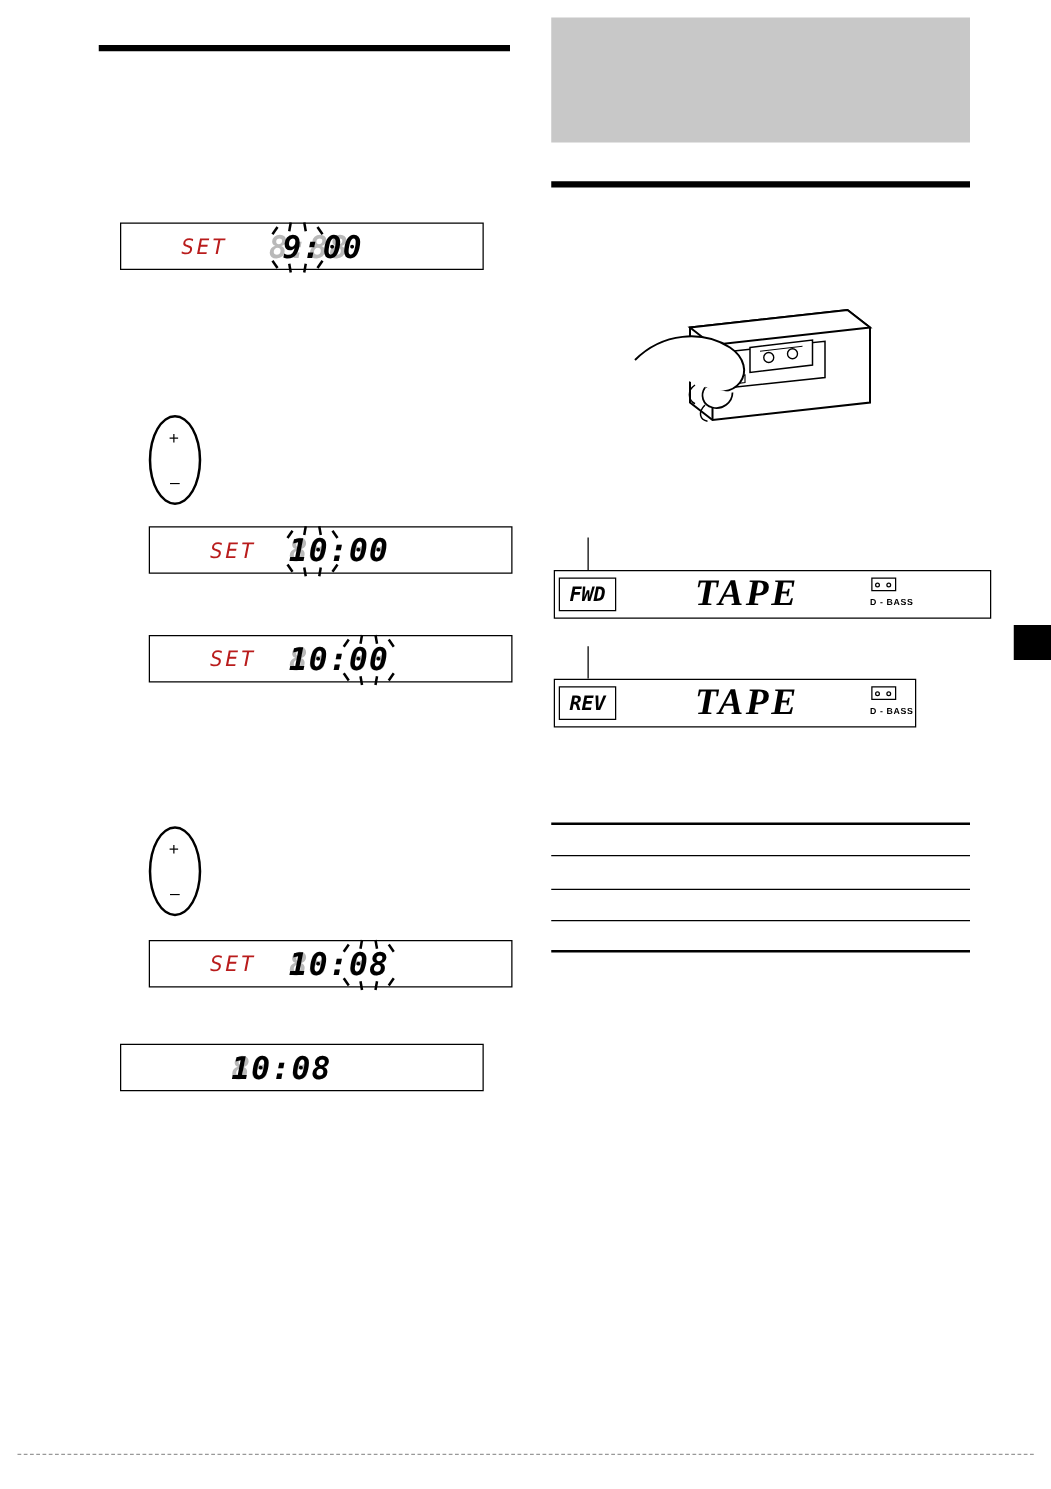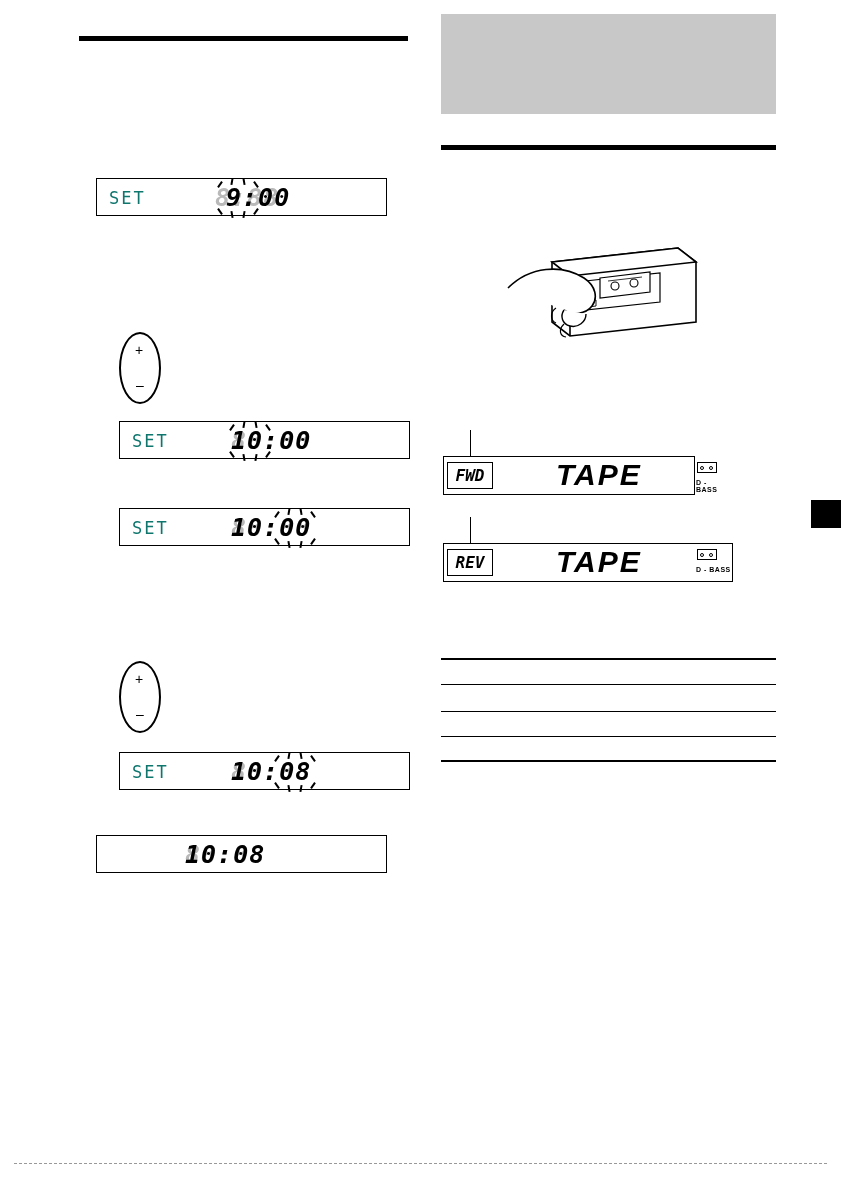--- a/index.html
+++ b/index.html
@@ -46,21 +46,23 @@
     position: absolute;
     border: 1px solid #000;
     background: #fff;
     box-sizing: border-box;
   }
   .lcd-set {
     position: absolute;
     font-family: "DejaVu Sans Mono", monospace;
     font-size: 17px;
     letter-spacing: 2px;
-    color: #0f766e;
+    font-style: italic;
+    color: #b91c1c;
+    margin-left: 36px;
   }
   .seg {
     position: absolute;
     font-family: "DejaVu Sans Mono", monospace;
     font-weight: bold;
     font-style: italic;
     color: #000;
     letter-spacing: 1px;
     white-space: nowrap;
   }
@@ -119,21 +121,21 @@
     font-weight: bold;
     font-style: italic;
     font-size: 16px;
     display: flex;
     align-items: center;
     justify-content: center;
     letter-spacing: 0px;
   }
   .tape-word {
     position: absolute;
-    font-family: Liberation Sans, sans-serif;
+    font-family: Liberation Serif, serif;
     font-weight: bold;
     font-style: italic;
     font-size: 30px;
     letter-spacing: 2px;
   }
   .dbass {
     position: absolute;
     font-family: "Liberation Sans", sans-serif;
     font-size: 7px;
     font-weight: bold;
@@ -279,21 +281,21 @@
 
     <path d="M80 62 L96 60 L96 66 L80 68 Z" fill="#ffffff" stroke="#000000" stroke-width="0.9"></path>
 
     <path d="M8 48 C30 26 62 24 84 38 C96 46 98 58 92 66 C86 74 72 76 64 70" fill="#ffffff" stroke="#000000" stroke-width="1.6"></path>
     <path d="M64 70 C60 76 62 84 70 86 C78 88 86 82 86 74" fill="#ffffff" stroke="#000000" stroke-width="1.4"></path>
     <path d="M56 68 C50 72 50 80 56 83" fill="none" stroke="#000000" stroke-width="1.2"></path>
     <path d="M64 84 C58 90 60 96 66 97" fill="none" stroke="#000000" stroke-width="1.2"></path>
   </svg>
 
   <div class="leader-line" style="left:470px; top:430px; height:26px;"></div>
-  <div class="tape-panel" style="left:443px; top:456px; width:252px; height:39px;">
+  <div class="tape-panel" style="left:443px; top:456px; width:350px; height:39px;">
     <div class="dir-box" style="left:3px; top:5px; width:46px; height:27px;">FWD</div>
     <div class="tape-word" style="left:112px; top:1px;">TAPE</div>
     <div class="cassette-icon" style="left:253px; top:5px;"></div>
     <div class="dbass" style="left:252px; top:22px;">D - BASS</div>
   </div>
 
   <div class="leader-line" style="left:470px; top:517px; height:26px;"></div>
   <div class="tape-panel" style="left:443px; top:543px; width:290px; height:39px;">
     <div class="dir-box" style="left:3px; top:5px; width:46px; height:27px;">REV</div>
     <div class="tape-word" style="left:112px; top:1px;">TAPE</div>

